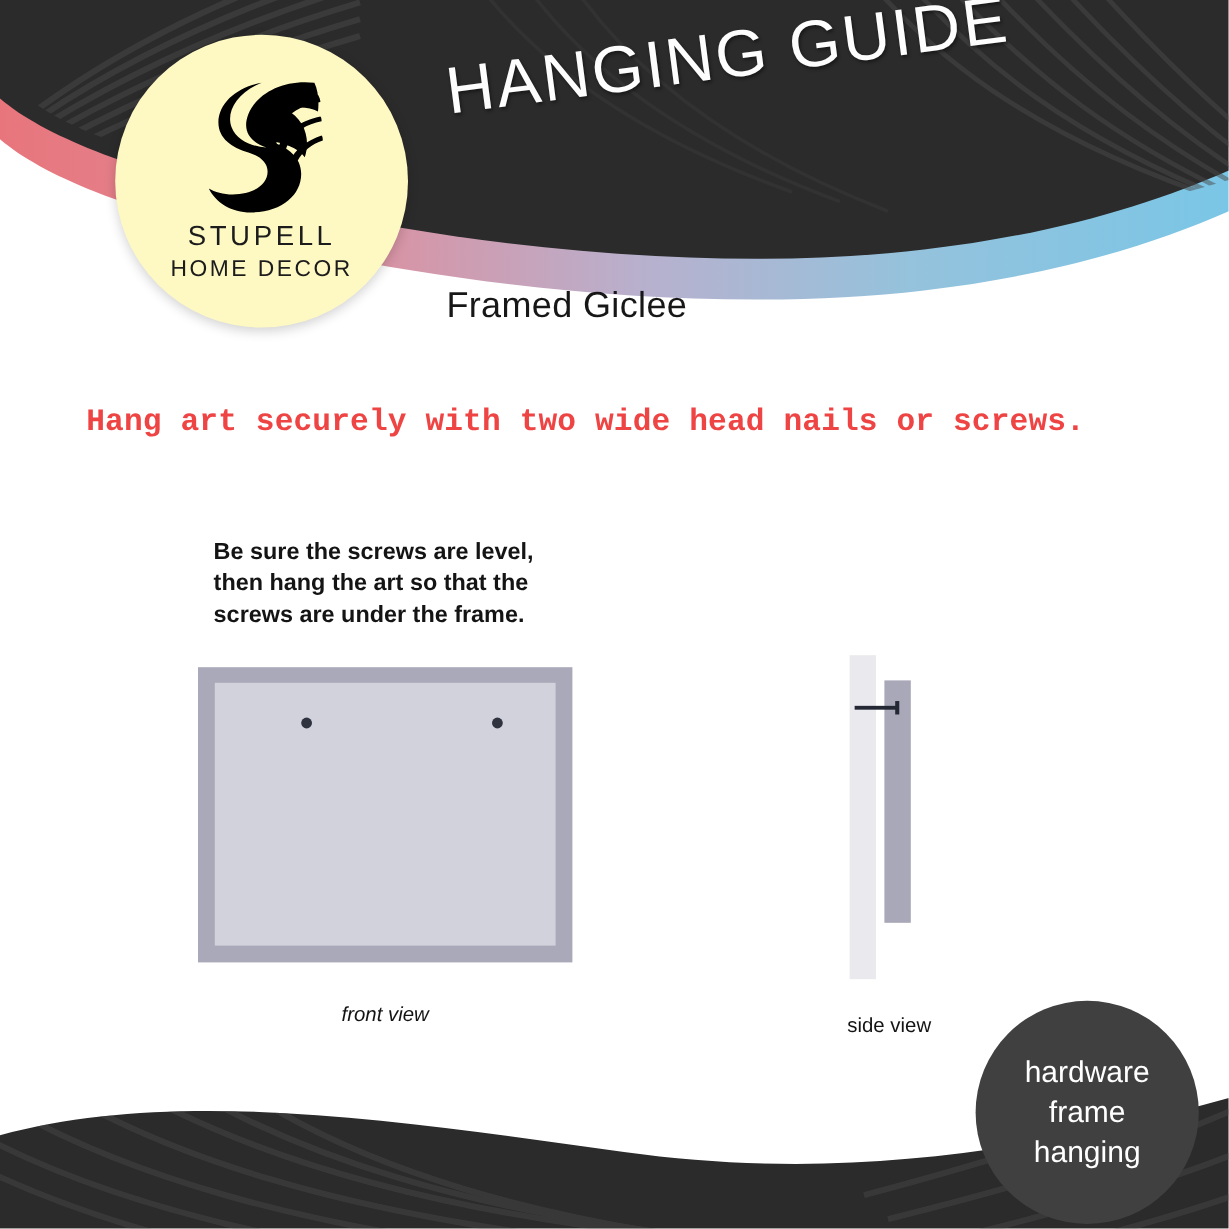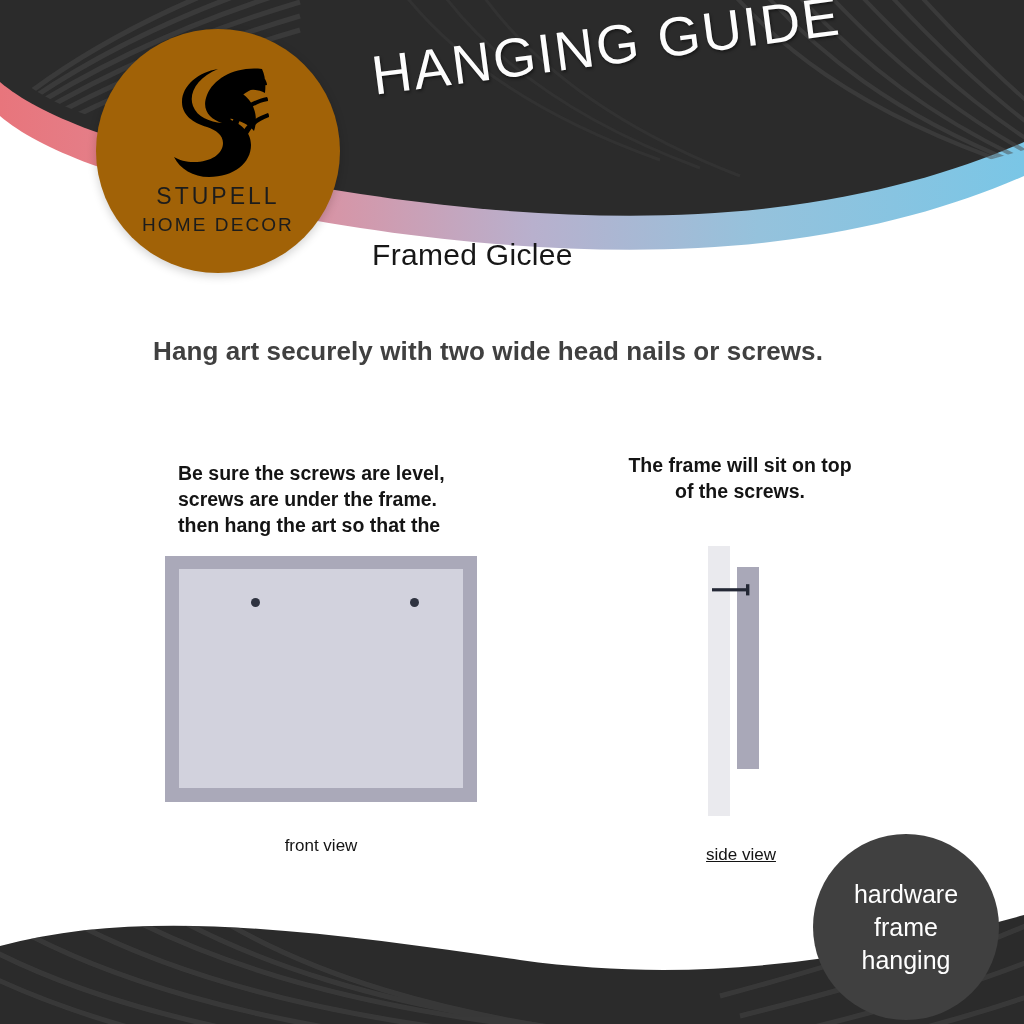--- a/index.html
+++ b/index.html
@@ -30,21 +30,21 @@
   }
 
   
   .logo-badge {
     position: absolute;
     left: 96px;
     top: 29px;
     width: 244px;
     height: 244px;
     border-radius: 50%;
-    background: #a16207;
+    background: #fef9c3;
     box-shadow: 0 3px 10px rgba(0,0,0,0.18);
     z-index: 30;
     display: flex;
     flex-direction: column;
     align-items: center;
   }
   .logo-mark {
     margin-top: 32px;
     width: 104px;
     height: 118px;
@@ -98,39 +98,39 @@
   
   .main-instruction {
     position: absolute;
     left: 0;
     top: 336px;
     width: 976px;
     text-align: center;
     z-index: 25;
     font-size: 26px;
     font-weight: 600;
-    color: #404040;
+    color: #ef4444;
     letter-spacing: 0.1px;
+    font-family: Liberation Mono, monospace;
   }
 
   
   .caption {
     position: absolute;
     z-index: 25;
     font-size: 19.5px;
     font-weight: 600;
     color: #141414;
     line-height: 26px;
   }
   .caption-left {
     left: 178px;
     top: 447px;
     width: 300px;
     text-align: left;
-    margin-top: 13px;
   }
   .caption-right {
     left: 596px;
     top: 452px;
     width: 288px;
     text-align: center;
   }
   .caption div { white-space: nowrap; }
   .caption-right div { white-space: normal; }
 
@@ -197,22 +197,22 @@
 
   
   .view-label {
     position: absolute;
     z-index: 25;
     font-size: 17px;
     font-weight: 500;
     color: #141414;
     text-align: center;
   }
-  .view-label.front { left: 181px; top: 836px; width: 280px; }
-  .view-label.side  { left: 661px; top: 845px; width: 160px; text-decoration: underline; }
+  .view-label.front { left: 181px; top: 836px; width: 280px; font-style: italic; }
+  .view-label.side  { left: 661px; top: 845px; width: 160px; }
 
   
   .hardware-badge {
     position: absolute;
     left: 813px;
     top: 834px;
     width: 186px;
     height: 186px;
     border-radius: 50%;
     background: #404040;
@@ -328,28 +328,24 @@
   </div>
 
   <div class="header-title">HANGING GUIDE</div>
 
   <div class="product-type">Framed Giclee</div>
 
   <div class="main-instruction">Hang art securely with two wide head nails or screws.</div>
 
   <div class="caption caption-left">
     <div>Be sure the screws are level,</div>
+    <div>then hang the art so that the</div>
     <div>screws are under the frame.</div>
-    <div>then hang the art so that the</div>
-  </div>
-
-  <div class="caption caption-right">
-    <div>The frame will sit on top</div>
-    <div>of the screws.</div>
-  </div>
+  </div>
+
 
   <div class="front-view">
     <div class="front-view-inner">
       <span class="screw-dot left"></span>
       <span class="screw-dot right"></span>
     </div>
   </div>
 
   <div class="side-view">
     <div class="side-wall"></div>

